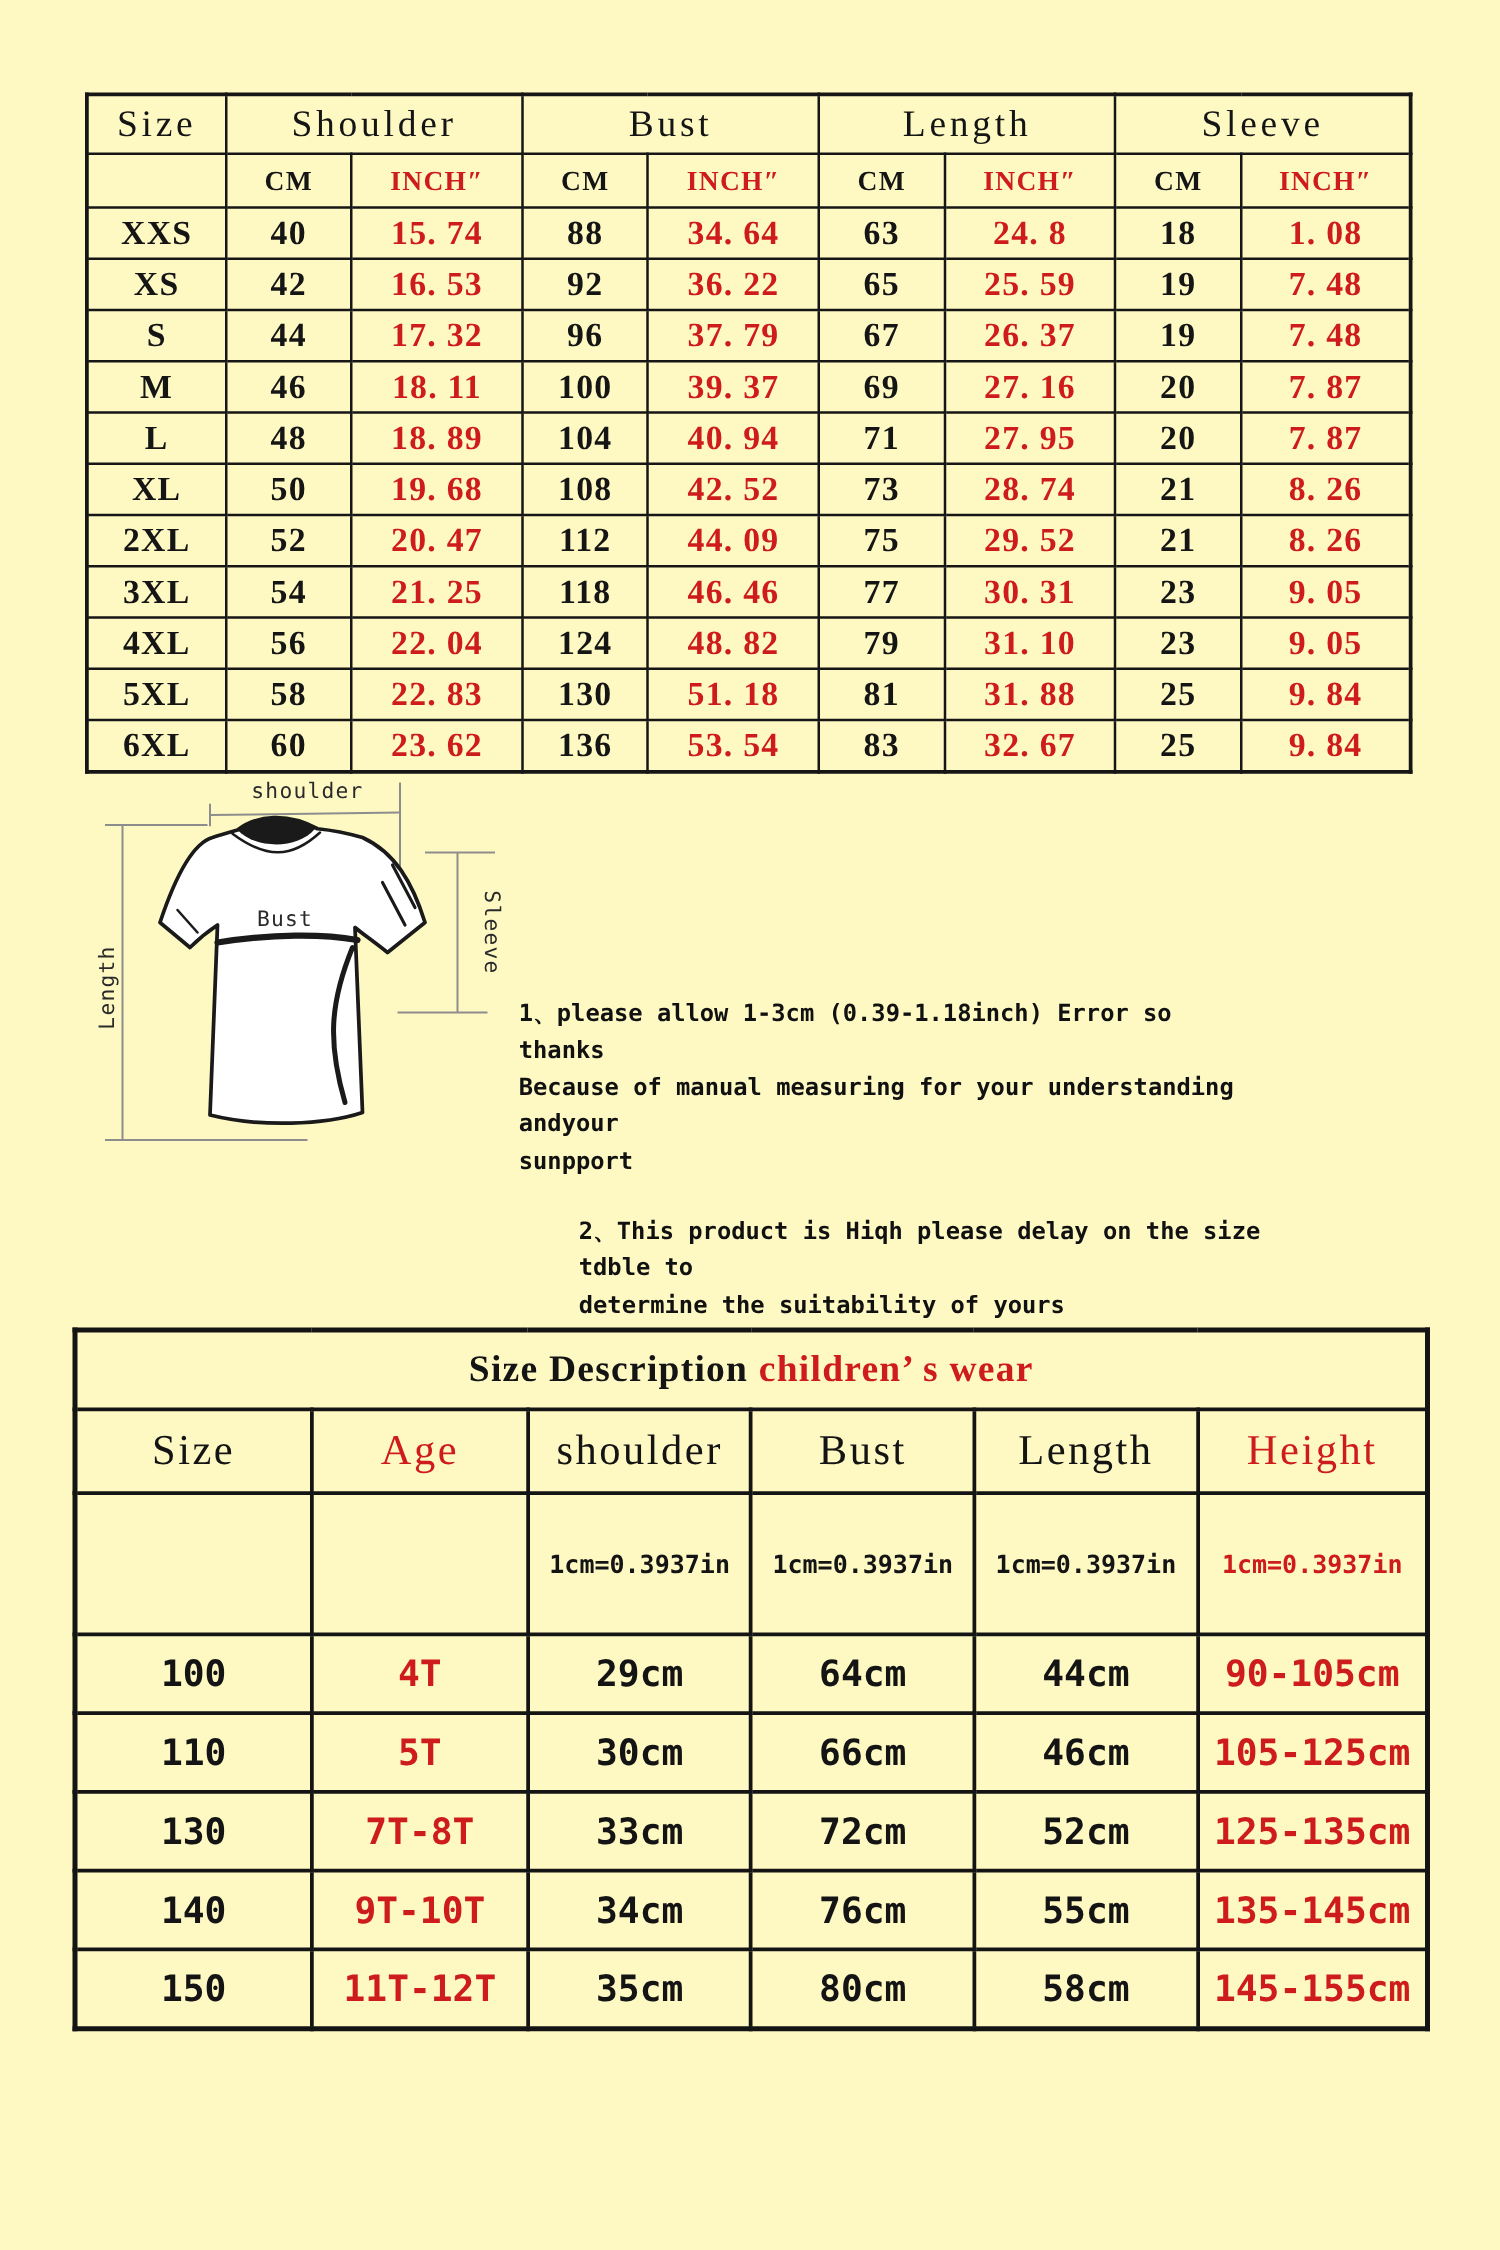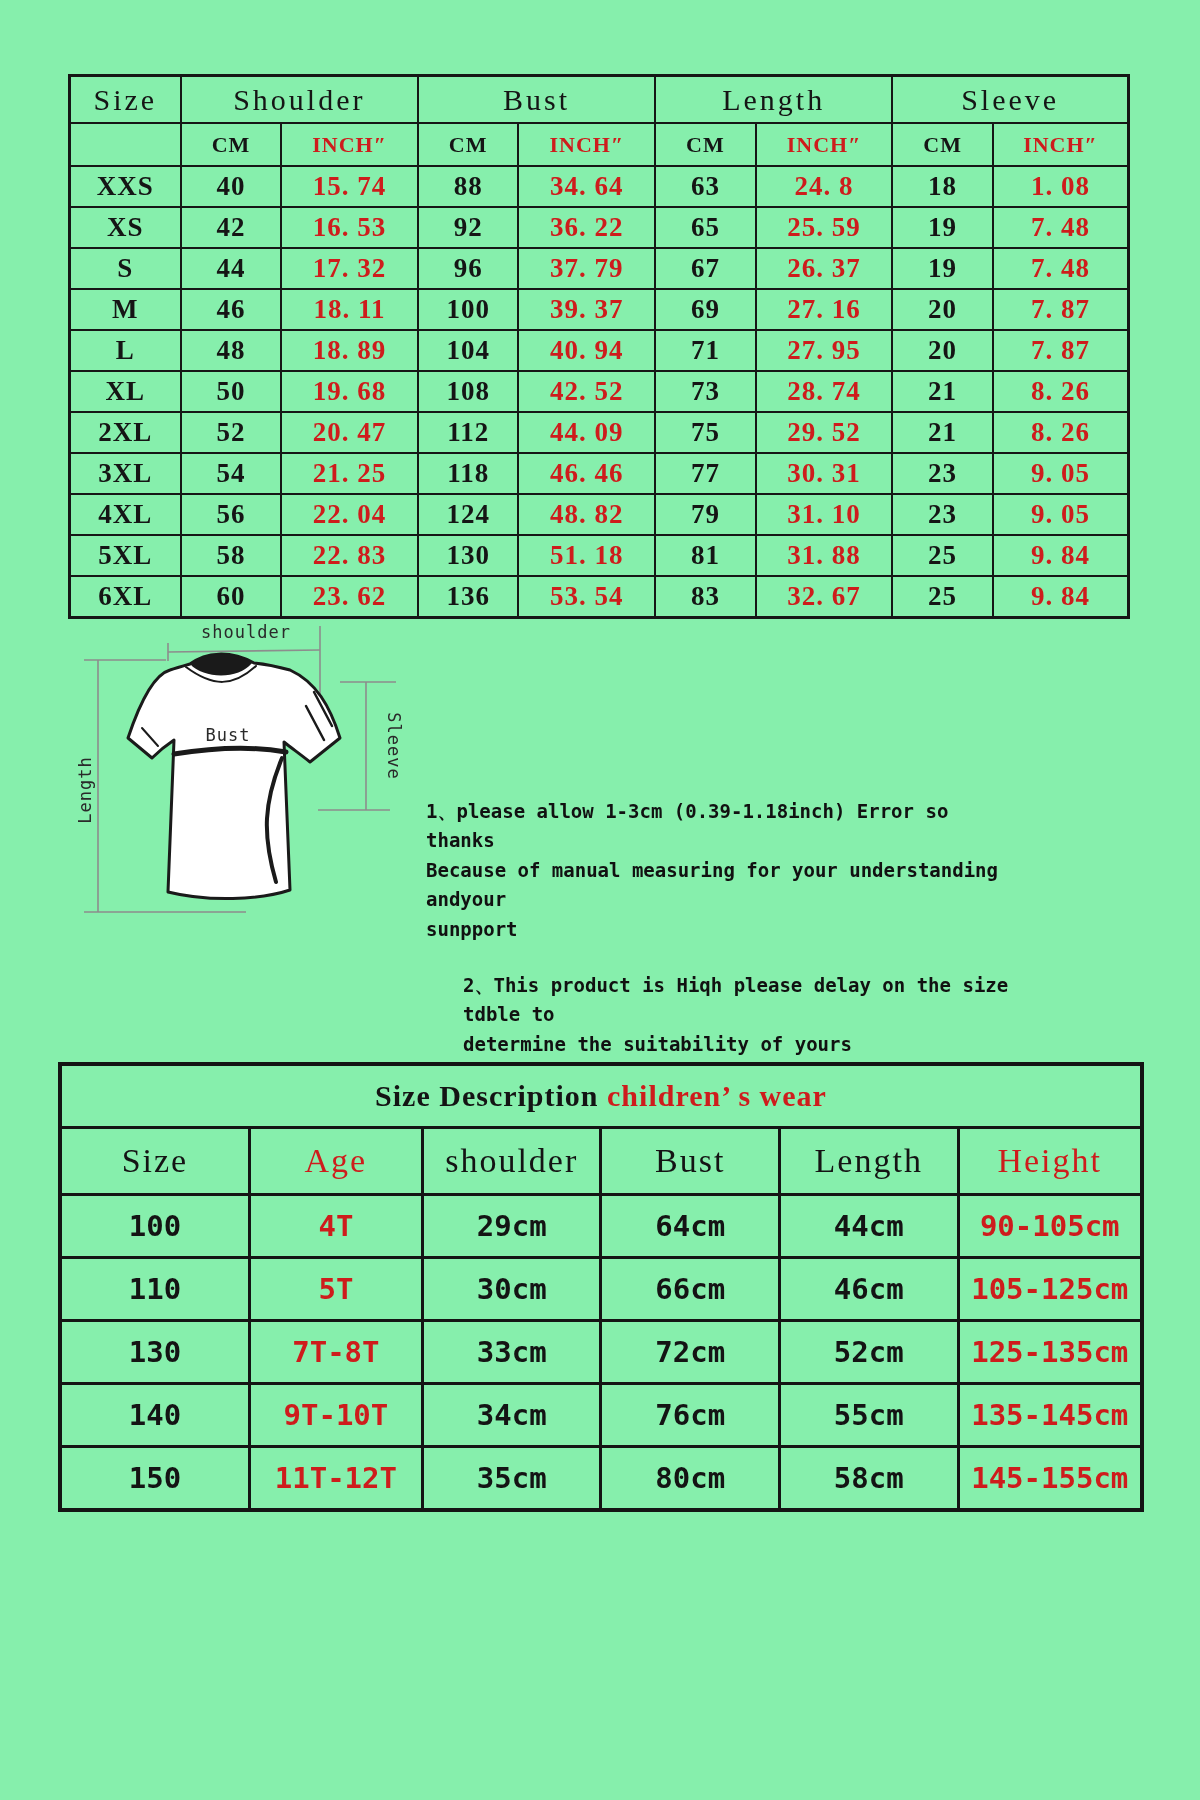--- a/index.html
+++ b/index.html
@@ -1,16 +1,16 @@
 <!DOCTYPE html>
 <html><head>
 <meta charset="utf-8">
 <style>
   html,body{margin:0;padding:0;background:#ffffff;}
-  .page{position:relative;width:1200px;height:1800px;background:#86efac;overflow:hidden;
+  .page{position:relative;width:1200px;height:1800px;background:#fef9c3;overflow:hidden;
         font-family:"Liberation Serif","DejaVu Serif",serif;}
 
   
   table.adult{position:absolute;left:68px;top:74px;width:1062px;border-collapse:collapse;
               table-layout:fixed;border:3px solid #161616;color:#151515;}
   table.adult td{border:2px solid #161616;text-align:center;vertical-align:middle;height:39px;
                  font-size:27px;font-weight:700;letter-spacing:1px;padding:0;overflow:hidden;}
   table.adult tr.hdr td{height:45px;font-size:30px;font-weight:400;letter-spacing:3px;}
   table.adult tr.sub td{height:41px;font-size:22px;margin-left:28px;}
   .red{color:#ce1c1c;}
@@ -20,21 +20,21 @@
              table-layout:fixed;border:4px solid #141414;color:#141414;}
   table.kids td{border:3px solid #141414;text-align:center;vertical-align:middle;padding:0;overflow:hidden;}
   table.kids td.ktitle{height:60px;font-size:30px;font-weight:700;letter-spacing:1px;}
   table.kids tr.khdr td{height:64px;font-size:34px;letter-spacing:2px;}
   table.kids tr.ksub td{height:110px;font-family:"DejaVu Sans Mono",monospace;font-size:20px;font-weight:700;}
   table.kids tr.kdata td{height:60px;font-family:"DejaVu Sans Mono",monospace;font-size:29px;font-weight:700;}
 
   
   .note{position:absolute;left:415px;width:600px;font-family:"DejaVu Sans Mono",monospace;
         font-size:19px;font-weight:700;color:#111;line-height:1.55;white-space:pre-line;}
-  #note1{top:778px;margin-left:11px;}
+  #note1{top:778px;}
   #note2{top:952px;margin-left:48px;}
 
   
   .diagram{position:absolute;left:78px;top:620px;width:332px;height:308px;}
   .diagram svg{width:100%;height:100%;}
   .mline{stroke:#8d8d8d;stroke-width:1.6;fill:none;}
   .shirt{stroke:#1a1a1a;stroke-width:3;fill:#ffffff;stroke-linejoin:round;}
   .fold{stroke:#1a1a1a;fill:none;stroke-linecap:round;}
   .dlabel{font-family:"DejaVu Sans Mono",monospace;font-size:17px;fill:#2a2a2a;letter-spacing:1px;}
 </style>
@@ -253,20 +253,28 @@
           <td colspan="6" class="ktitle"><span>Size Description </span><span class="red">children’ s wear</span></td>
         </tr>
         <tr class="khdr">
           <td>Size</td>
           <td class="red">Age</td>
           <td>shoulder</td>
           <td>Bust</td>
           <td>Length</td>
           <td class="red">Height</td>
         </tr>
+        <tr class="ksub">
+          <td></td>
+          <td></td>
+          <td>1cm=0.3937in</td>
+          <td>1cm=0.3937in</td>
+          <td>1cm=0.3937in</td>
+          <td class="red">1cm=0.3937in</td>
+        </tr>
         <tr class="kdata">
           <td>100</td>
           <td class="red">4T</td>
           <td>29cm</td>
           <td>64cm</td>
           <td>44cm</td>
           <td class="red">90-105cm</td>
         </tr>
         <tr class="kdata">
           <td>110</td>

